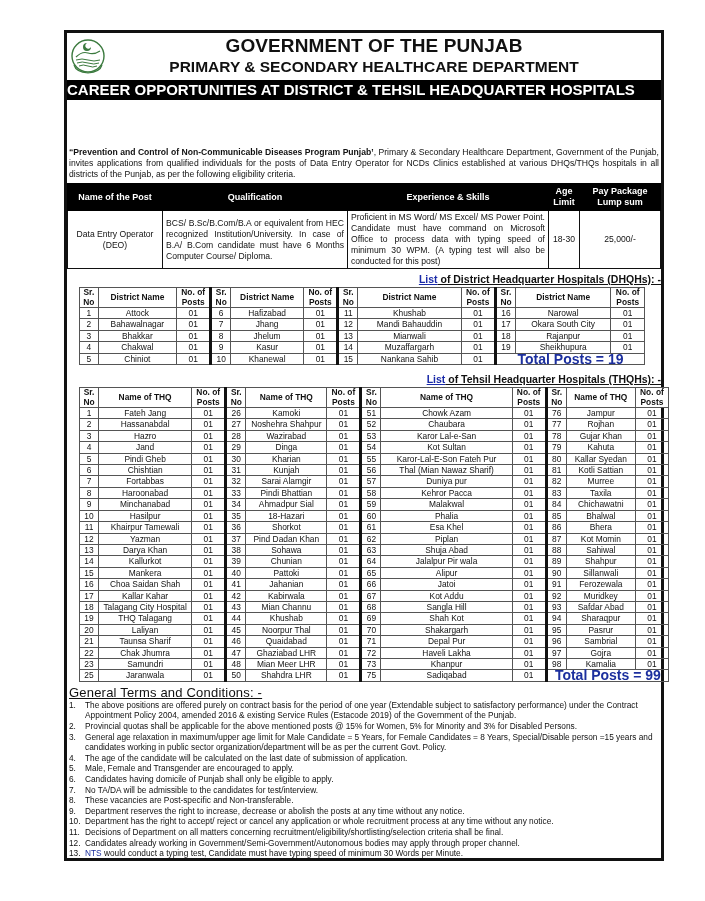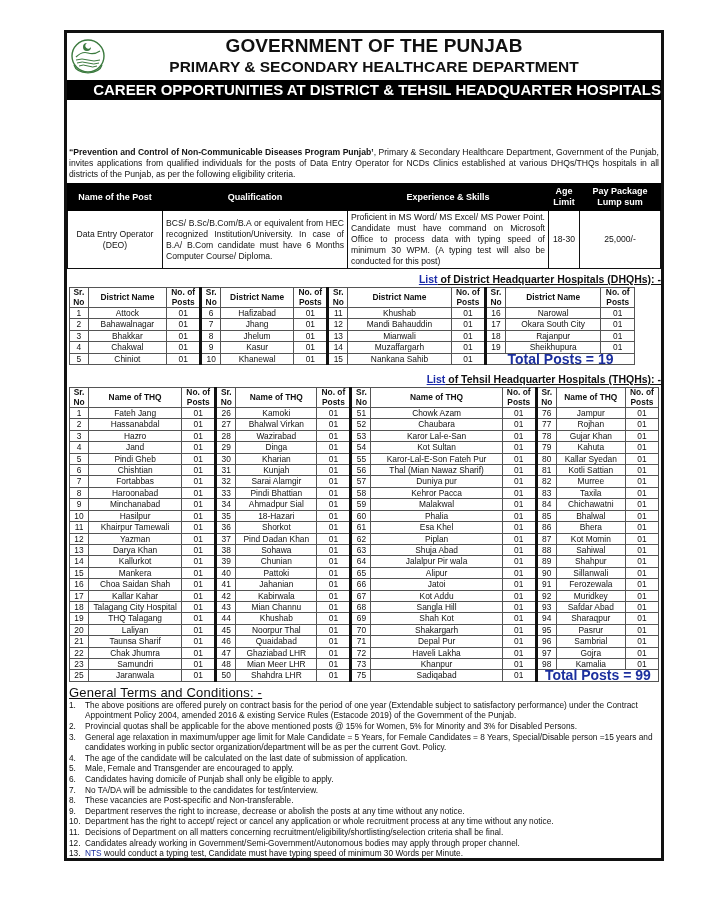--- a/index.html
+++ b/index.html
@@ -2,33 +2,33 @@
 <html><head>
 <meta charset="utf-8">
 <style>
   html,body{margin:0;padding:0;background:#fff;}
   body{width:705px;height:901px;position:relative;font-family:"Liberation Sans",sans-serif;color:#111;}
   .sheet{position:absolute;left:64px;top:30px;width:600px;height:831px;border:3px solid #111;box-sizing:border-box;background:#fff;}
   .hdr{position:relative;height:47px;}
   .logo{position:absolute;left:3px;top:4px;width:36px;height:38px;}
   .t1{position:absolute;left:0;right:0;top:2px;text-align:center;font-size:19px;font-weight:bold;letter-spacing:0.1px;padding-left:20px;}
   .t2{position:absolute;left:0;right:0;top:25px;text-align:center;font-size:15.5px;font-weight:bold;padding-left:20px;}
-  .band{background:#000;color:#fff;font-weight:bold;font-size:15px;text-align:right;height:20px;line-height:20px;}
+  .band{background:#000;color:#fff;font-weight:bold;font-size:15px;text-align:left;height:20px;line-height:20px;}
   .intro{font-size:8.6px;line-height:11px;padding:3px 2px 3px 2px;text-align:justify;margin-top:44px;}
   .intro b{font-weight:bold;}
   table{border-collapse:collapse;}
   .post-table{width:100%;font-size:8.6px;}
   .post-table th{background:#000;color:#fff;font-weight:bold;font-size:9px;padding:2px 2px;border:1px solid #000;line-height:11px;}
   .post-table td{border:1px solid #111;padding:1px 3px;vertical-align:middle;line-height:11px;}
   .c{text-align:center;}
   .j{text-align:justify;}
   .sec-title{font-size:10.5px;font-weight:bold;padding:4px 0 2px 2px;text-align:right;}
   .sec-title .lnk{color:#1a2aa8;text-decoration:underline;}
   .sec-title .rest{text-decoration:underline;}
-  .grid{margin-left:2px;font-size:8.4px;}
+  .grid{margin-left:12px;font-size:8.4px;}
   .grid th{font-weight:bold;font-size:8.4px;border:1px solid #555;padding:0 1px;line-height:9.5px;background:#fff;}
   .grid td{border:1px solid #555;padding:0 1px;text-align:center;line-height:10.4px;height:10.4px;white-space:nowrap;}
   .grid .thick-l{border-left:3px solid #111;}
   .total{color:#1c2f9e;font-weight:bold;font-size:14px;text-align:center;}
   .terms-title{font-size:13px;font-weight:normal;text-decoration:underline;padding:3px 0 0 2px;letter-spacing:0.2px;}
   .terms{font-size:8.3px;line-height:10.6px;margin:0;padding:0 2px;list-style:none;}
   .terms li{display:flex;}
   .terms .n{width:16px;flex:none;}
   .terms .nts{color:#1c2f9e;}
 </style>
@@ -195,21 +195,21 @@
           <td>01</td>
           <td class="thick-l">76</td>
           <td>Jampur</td>
           <td>01</td>
         </tr>
         <tr>
           <td>2</td>
           <td>Hassanabdal</td>
           <td>01</td>
           <td class="thick-l">27</td>
-          <td>Bhalwal Virkan</td>
+          <td>Noshehra Shahpur</td>
           <td>01</td>
           <td class="thick-l">52</td>
           <td>Chaubara</td>
           <td>01</td>
           <td class="thick-l">77</td>
           <td>Rojhan</td>
           <td>01</td>
         </tr>
         <tr>
           <td>3</td>

